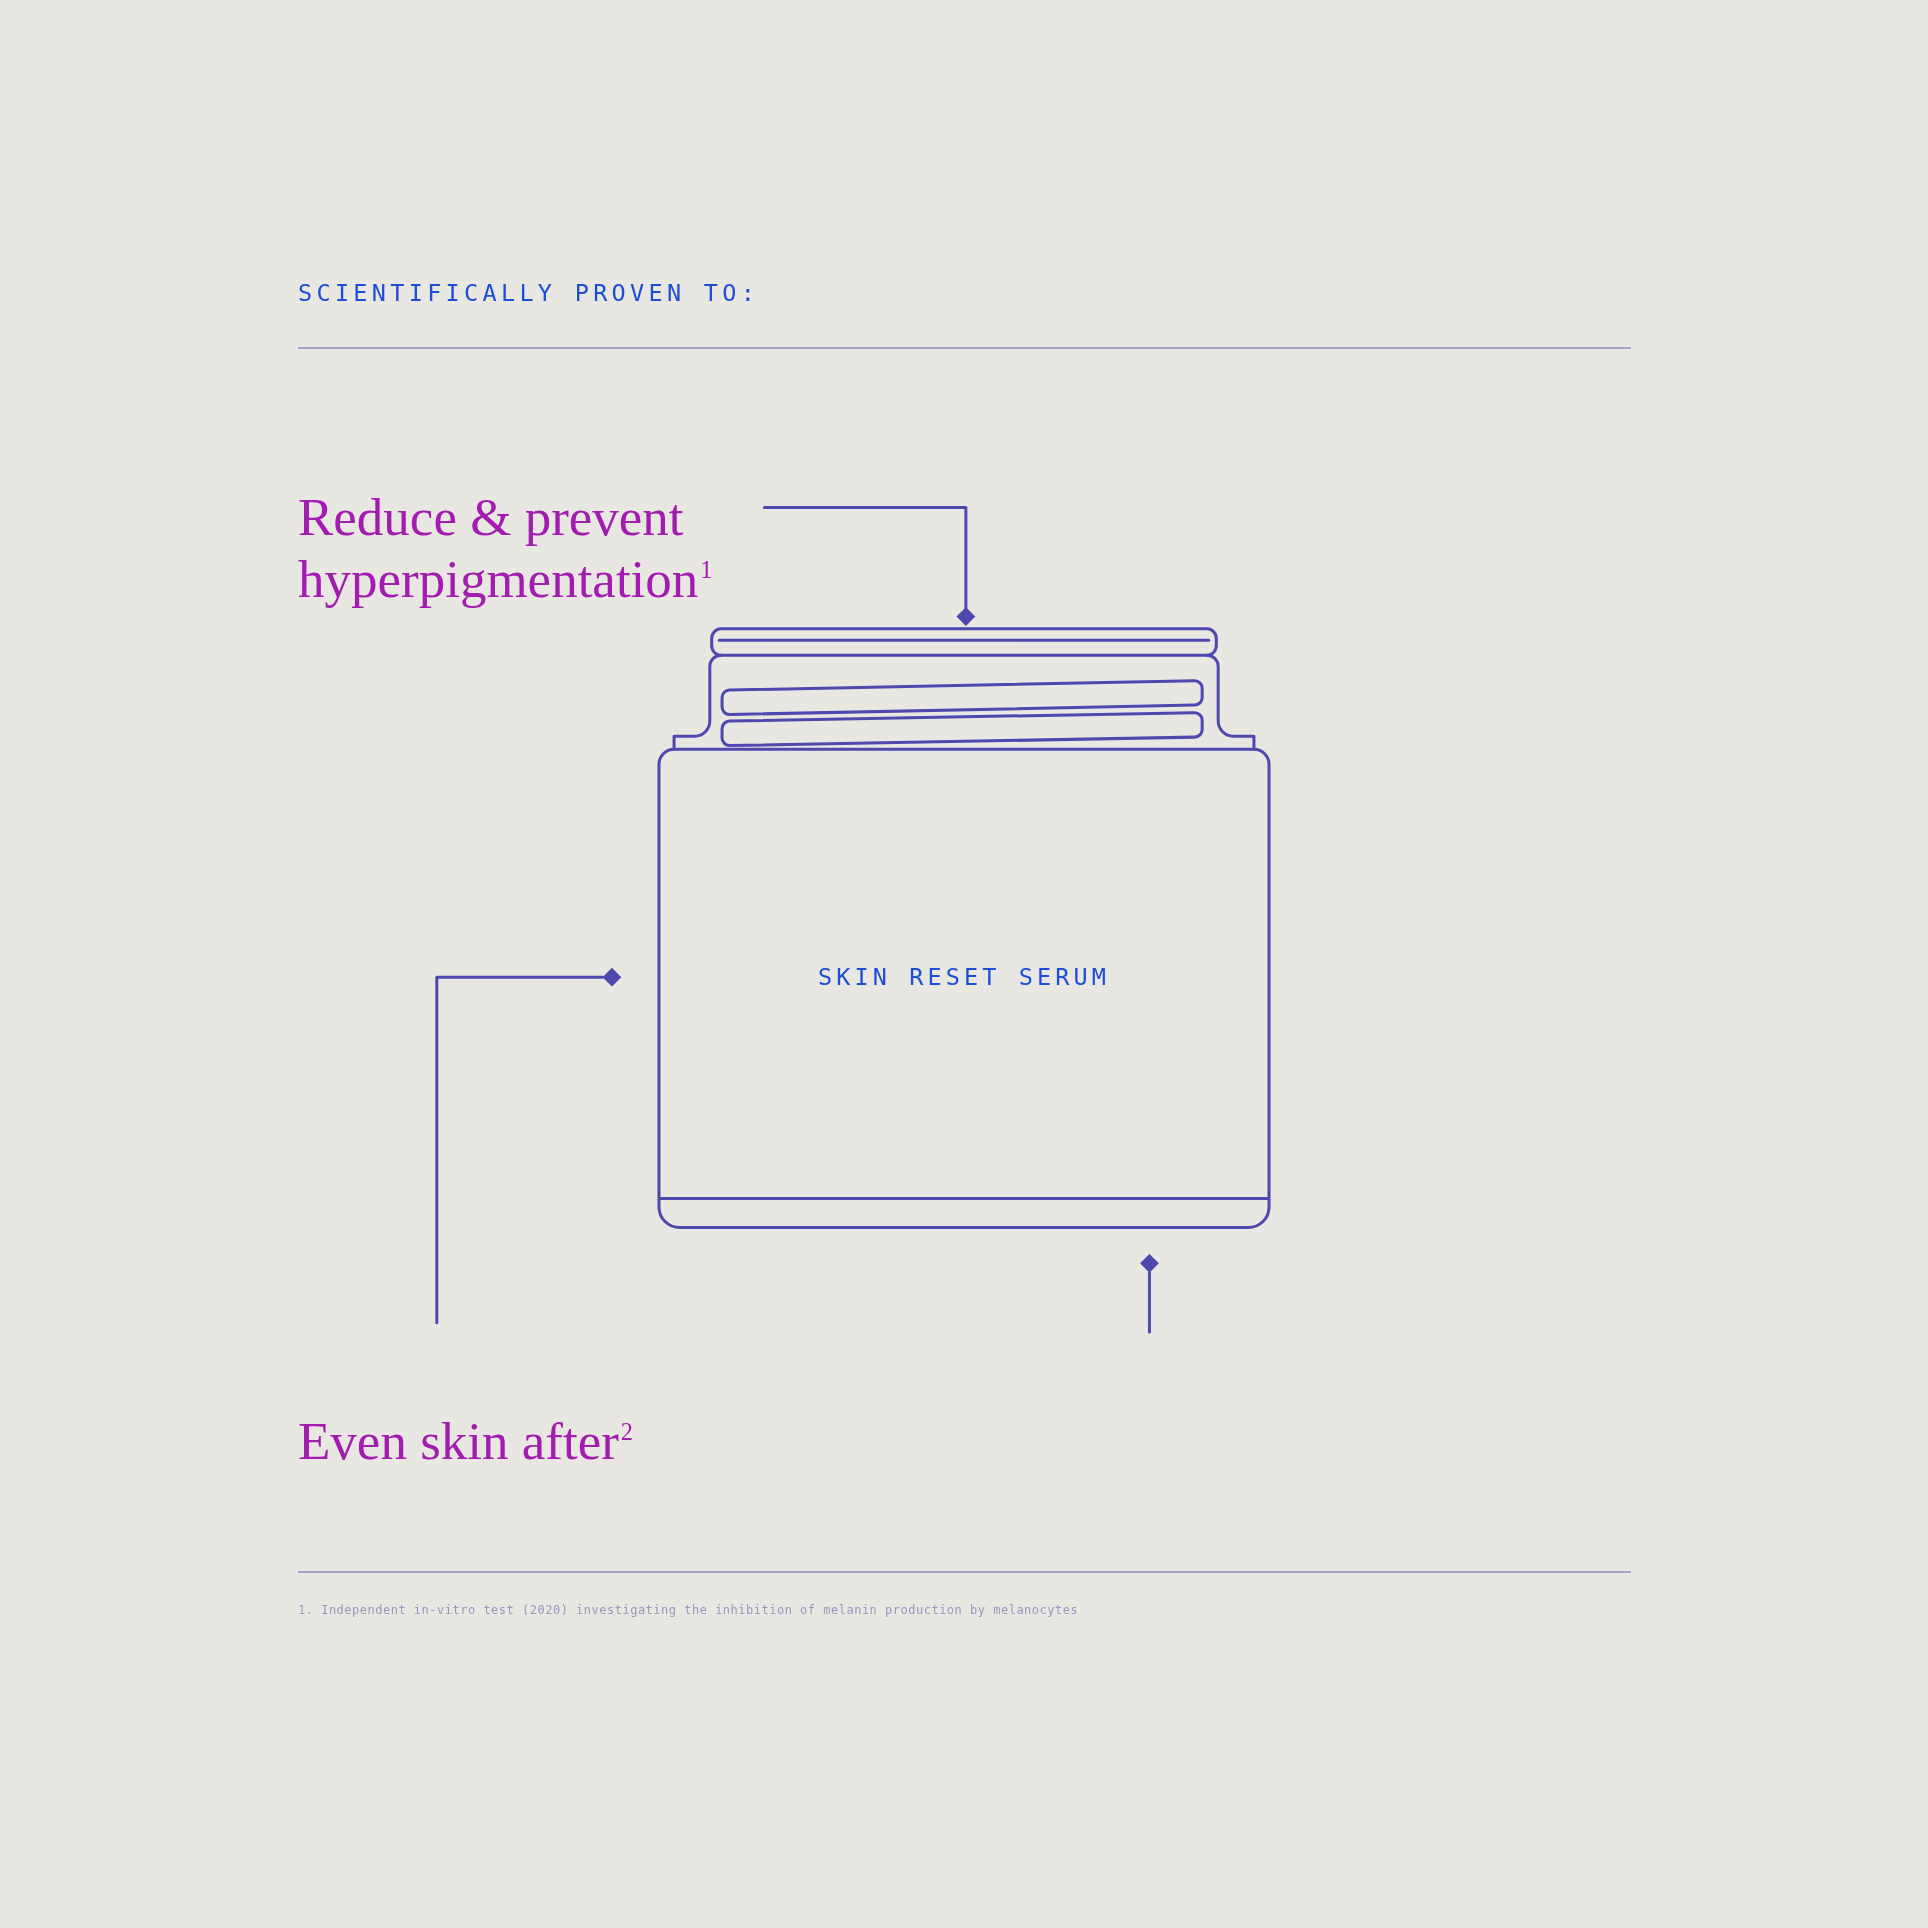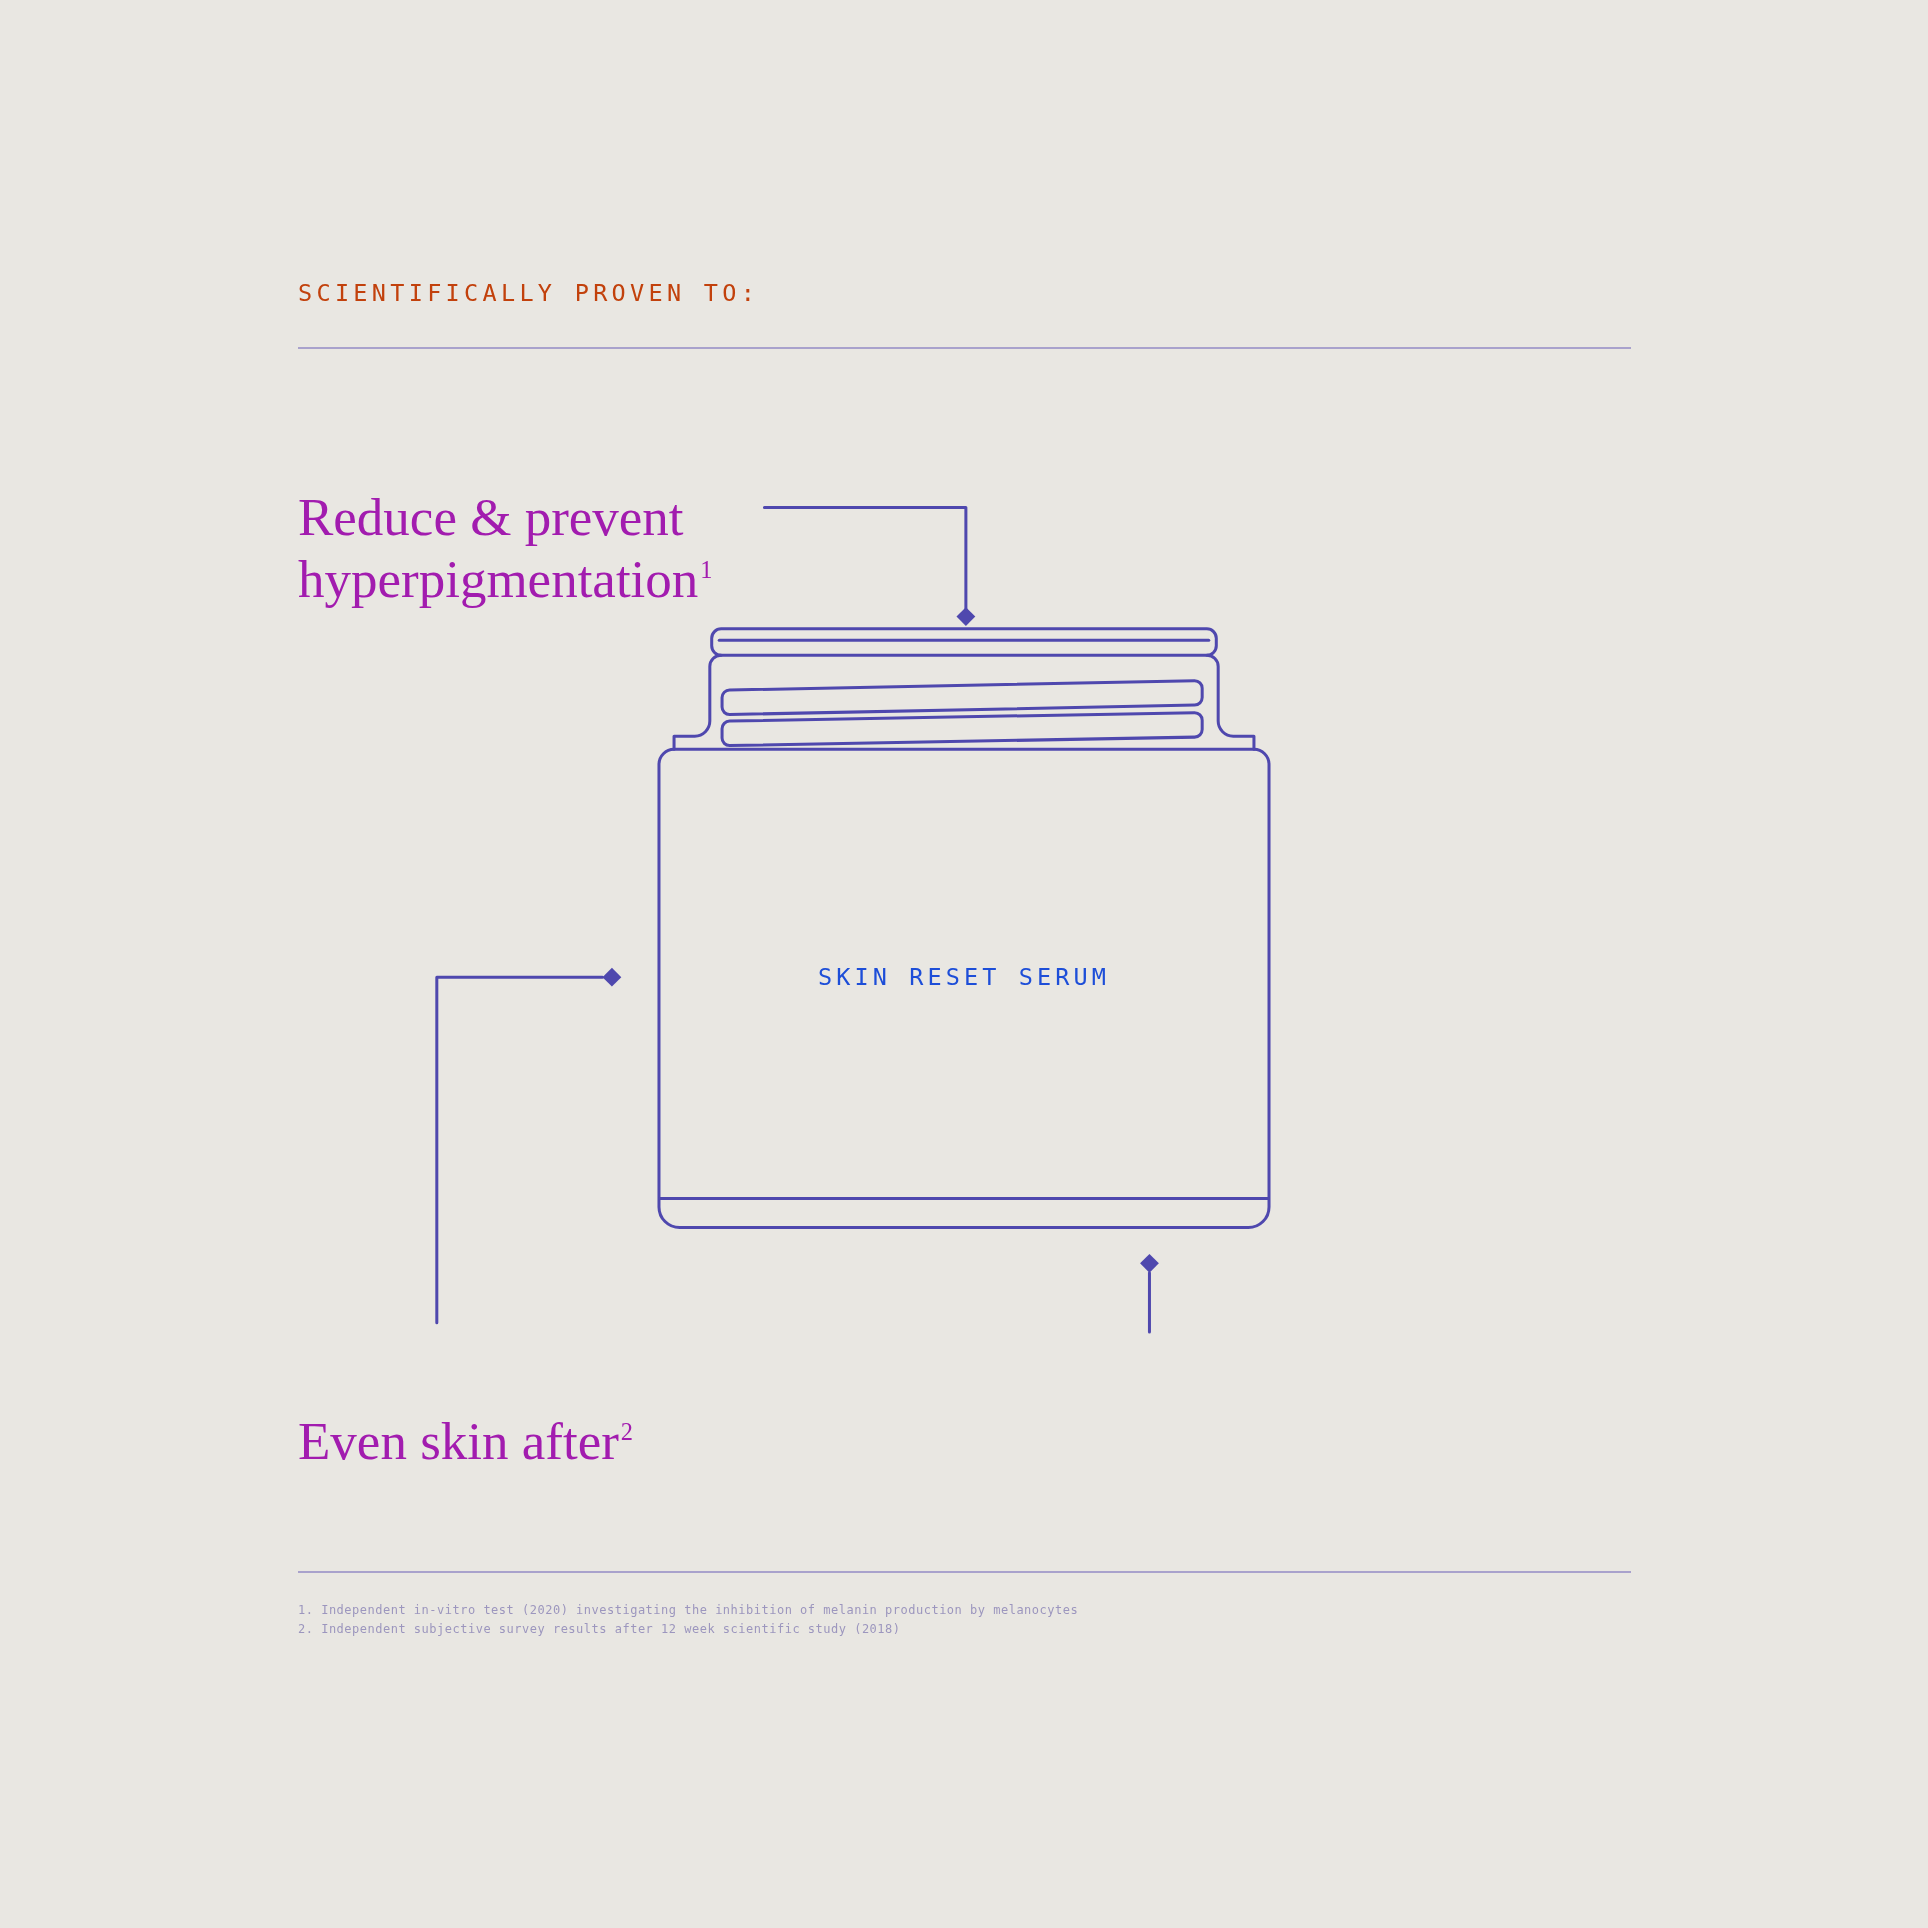--- a/index.html
+++ b/index.html
@@ -23,21 +23,21 @@
   }
 
   
   .kicker {
     position: absolute;
     left: 298px;
     top: 279px;
     font-family: "DejaVu Sans Mono", "Liberation Mono", monospace;
     font-size: 23.5px;
     letter-spacing: 4.3px;
-    color: #c2410c;
+    color: #1d4ed8;
     white-space: nowrap;
   }
 
   .rule {
     position: absolute;
     height: 1.9px;
     background: #A9A2CC;
   }
   .rule-top  { left: 298px; top: 347px;  width: 1333px; }
   .rule-bot  { left: 298px; top: 1571px; width: 1333px; }
@@ -194,17 +194,16 @@
       <path d="M1221 1332 l10 10 -10 10 -10 -10 Z"></path>
     </g>
   </svg>
 
   <div class="jar-label">SKIN RESET SERUM</div>
 
   <div class="rule rule-bot"></div>
 
   <div class="footnotes">
     <div>1. Independent in-vitro test (2020) investigating the inhibition of melanin production by melanocytes</div>
-    <div>2. Independent subjective survey results after 12 week scientific study (2018)</div>
   </div>
 
 </div>
 
 
 </body></html>

